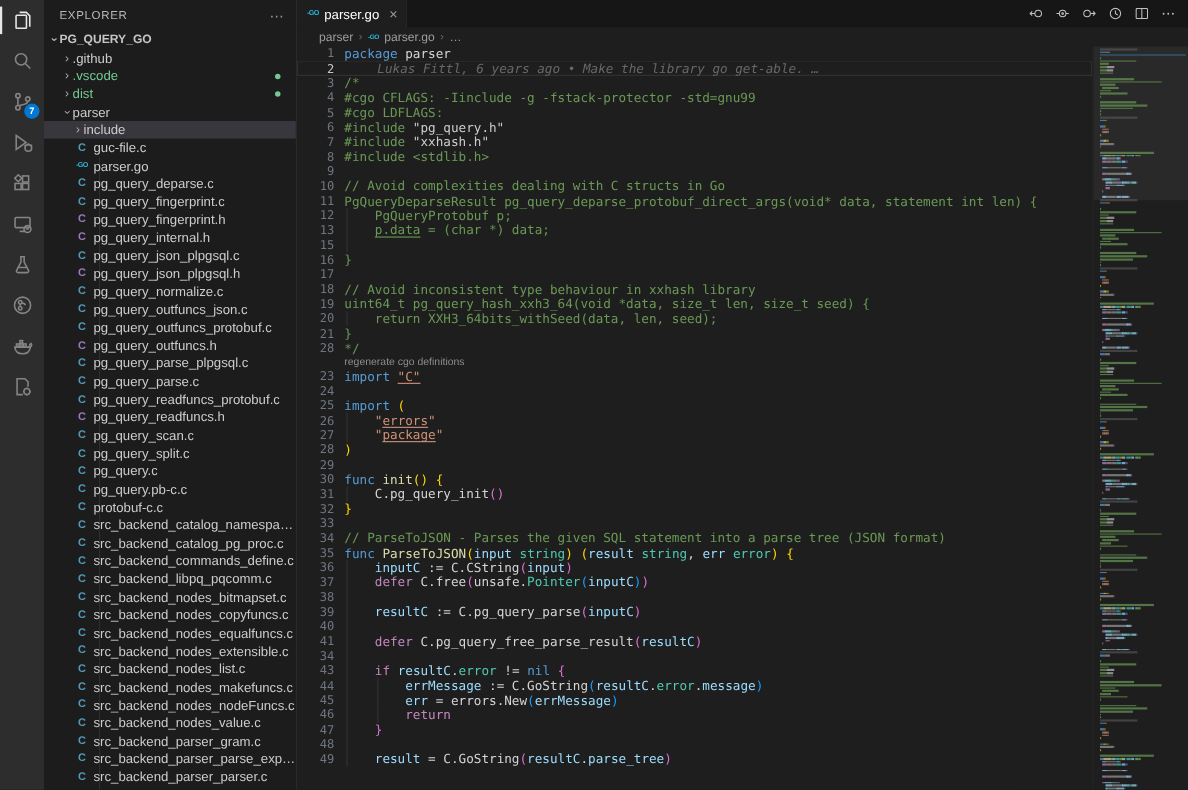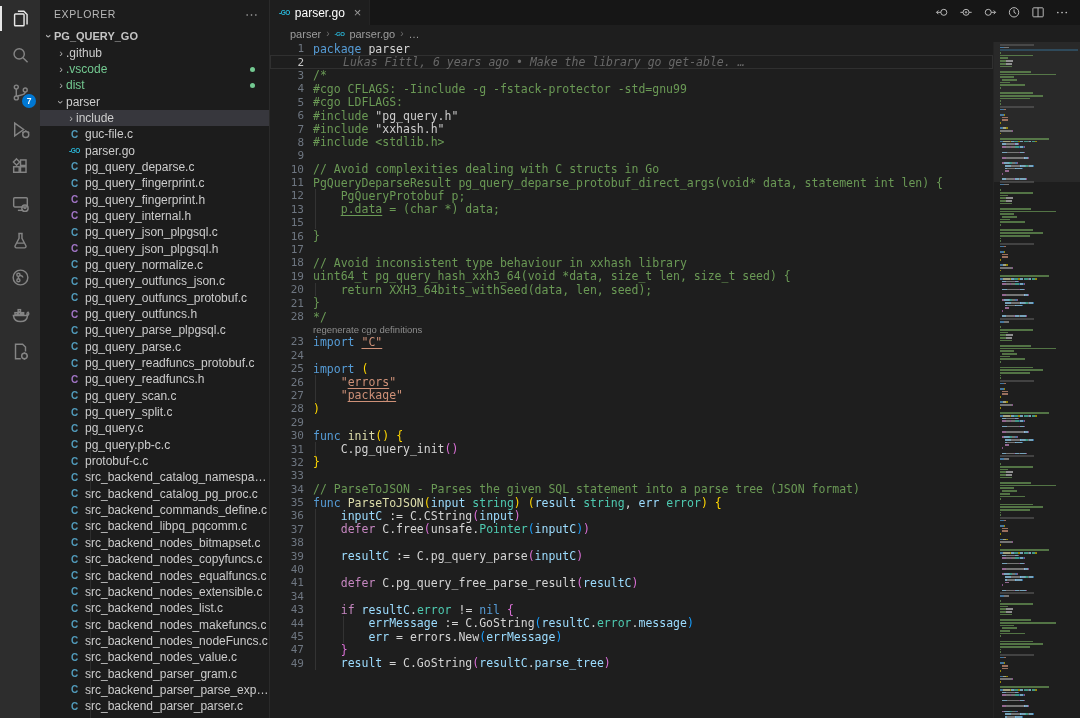--- a/index.html
+++ b/index.html
@@ -565,22 +565,30 @@
           </div>
           <div class="crow">
             <span class="gut">44</span>
             <span class="content"><span class="iguide" style="left: 11px;"></span><span class="iguide" style="left: 38.68px;"></span><span class="tok pl">        </span><span class="tok vr">errMessage</span><span class="tok pl"> := C.GoString</span><span class="tok b3">(</span><span class="tok vr">resultC</span><span class="tok pl">.</span><span class="tok ty">error</span><span class="tok pl">.</span><span class="tok vr">message</span><span class="tok b3">)</span></span>
           </div>
           <div class="crow">
             <span class="gut">45</span>
             <span class="content"><span class="iguide" style="left: 11px;"></span><span class="iguide" style="left: 38.68px;"></span><span class="tok pl">        </span><span class="tok vr">err</span><span class="tok pl"> = errors.New</span><span class="tok b3">(</span><span class="tok vr">errMessage</span><span class="tok b3">)</span></span>
           </div>
           <div class="crow">
+            <span class="gut">46</span>
+            <span class="content"><span class="iguide" style="left: 11px;"></span><span class="iguide" style="left: 38.68px;"></span><span class="tok pl">        </span><span class="tok ctl">return</span></span>
+          </div>
+          <div class="crow">
             <span class="gut">47</span>
             <span class="content"><span class="iguide" style="left: 11px;"></span><span class="tok pl">    </span><span class="tok b2">}</span></span>
+          </div>
+          <div class="crow">
+            <span class="gut">48</span>
+            <span class="content"><span class="iguide" style="left: 11px;"></span></span>
           </div>
           <div class="crow">
             <span class="gut">49</span>
             <span class="content"><span class="iguide" style="left: 11px;"></span><span class="tok pl">    </span><span class="tok vr">result</span><span class="tok pl"> = C.GoString</span><span class="tok b2">(</span><span class="tok vr">resultC</span><span class="tok pl">.</span><span class="tok vr">parse_tree</span><span class="tok b2">)</span></span>
           </div>
         </div>
       <div class="minimap" id="minimap">
         <div class="mm-slider"></div>
       <div class="mline">
             <span class="mseg" style="width: 34px; background: rgb(119, 119, 119); opacity: 0.4;"></span>

